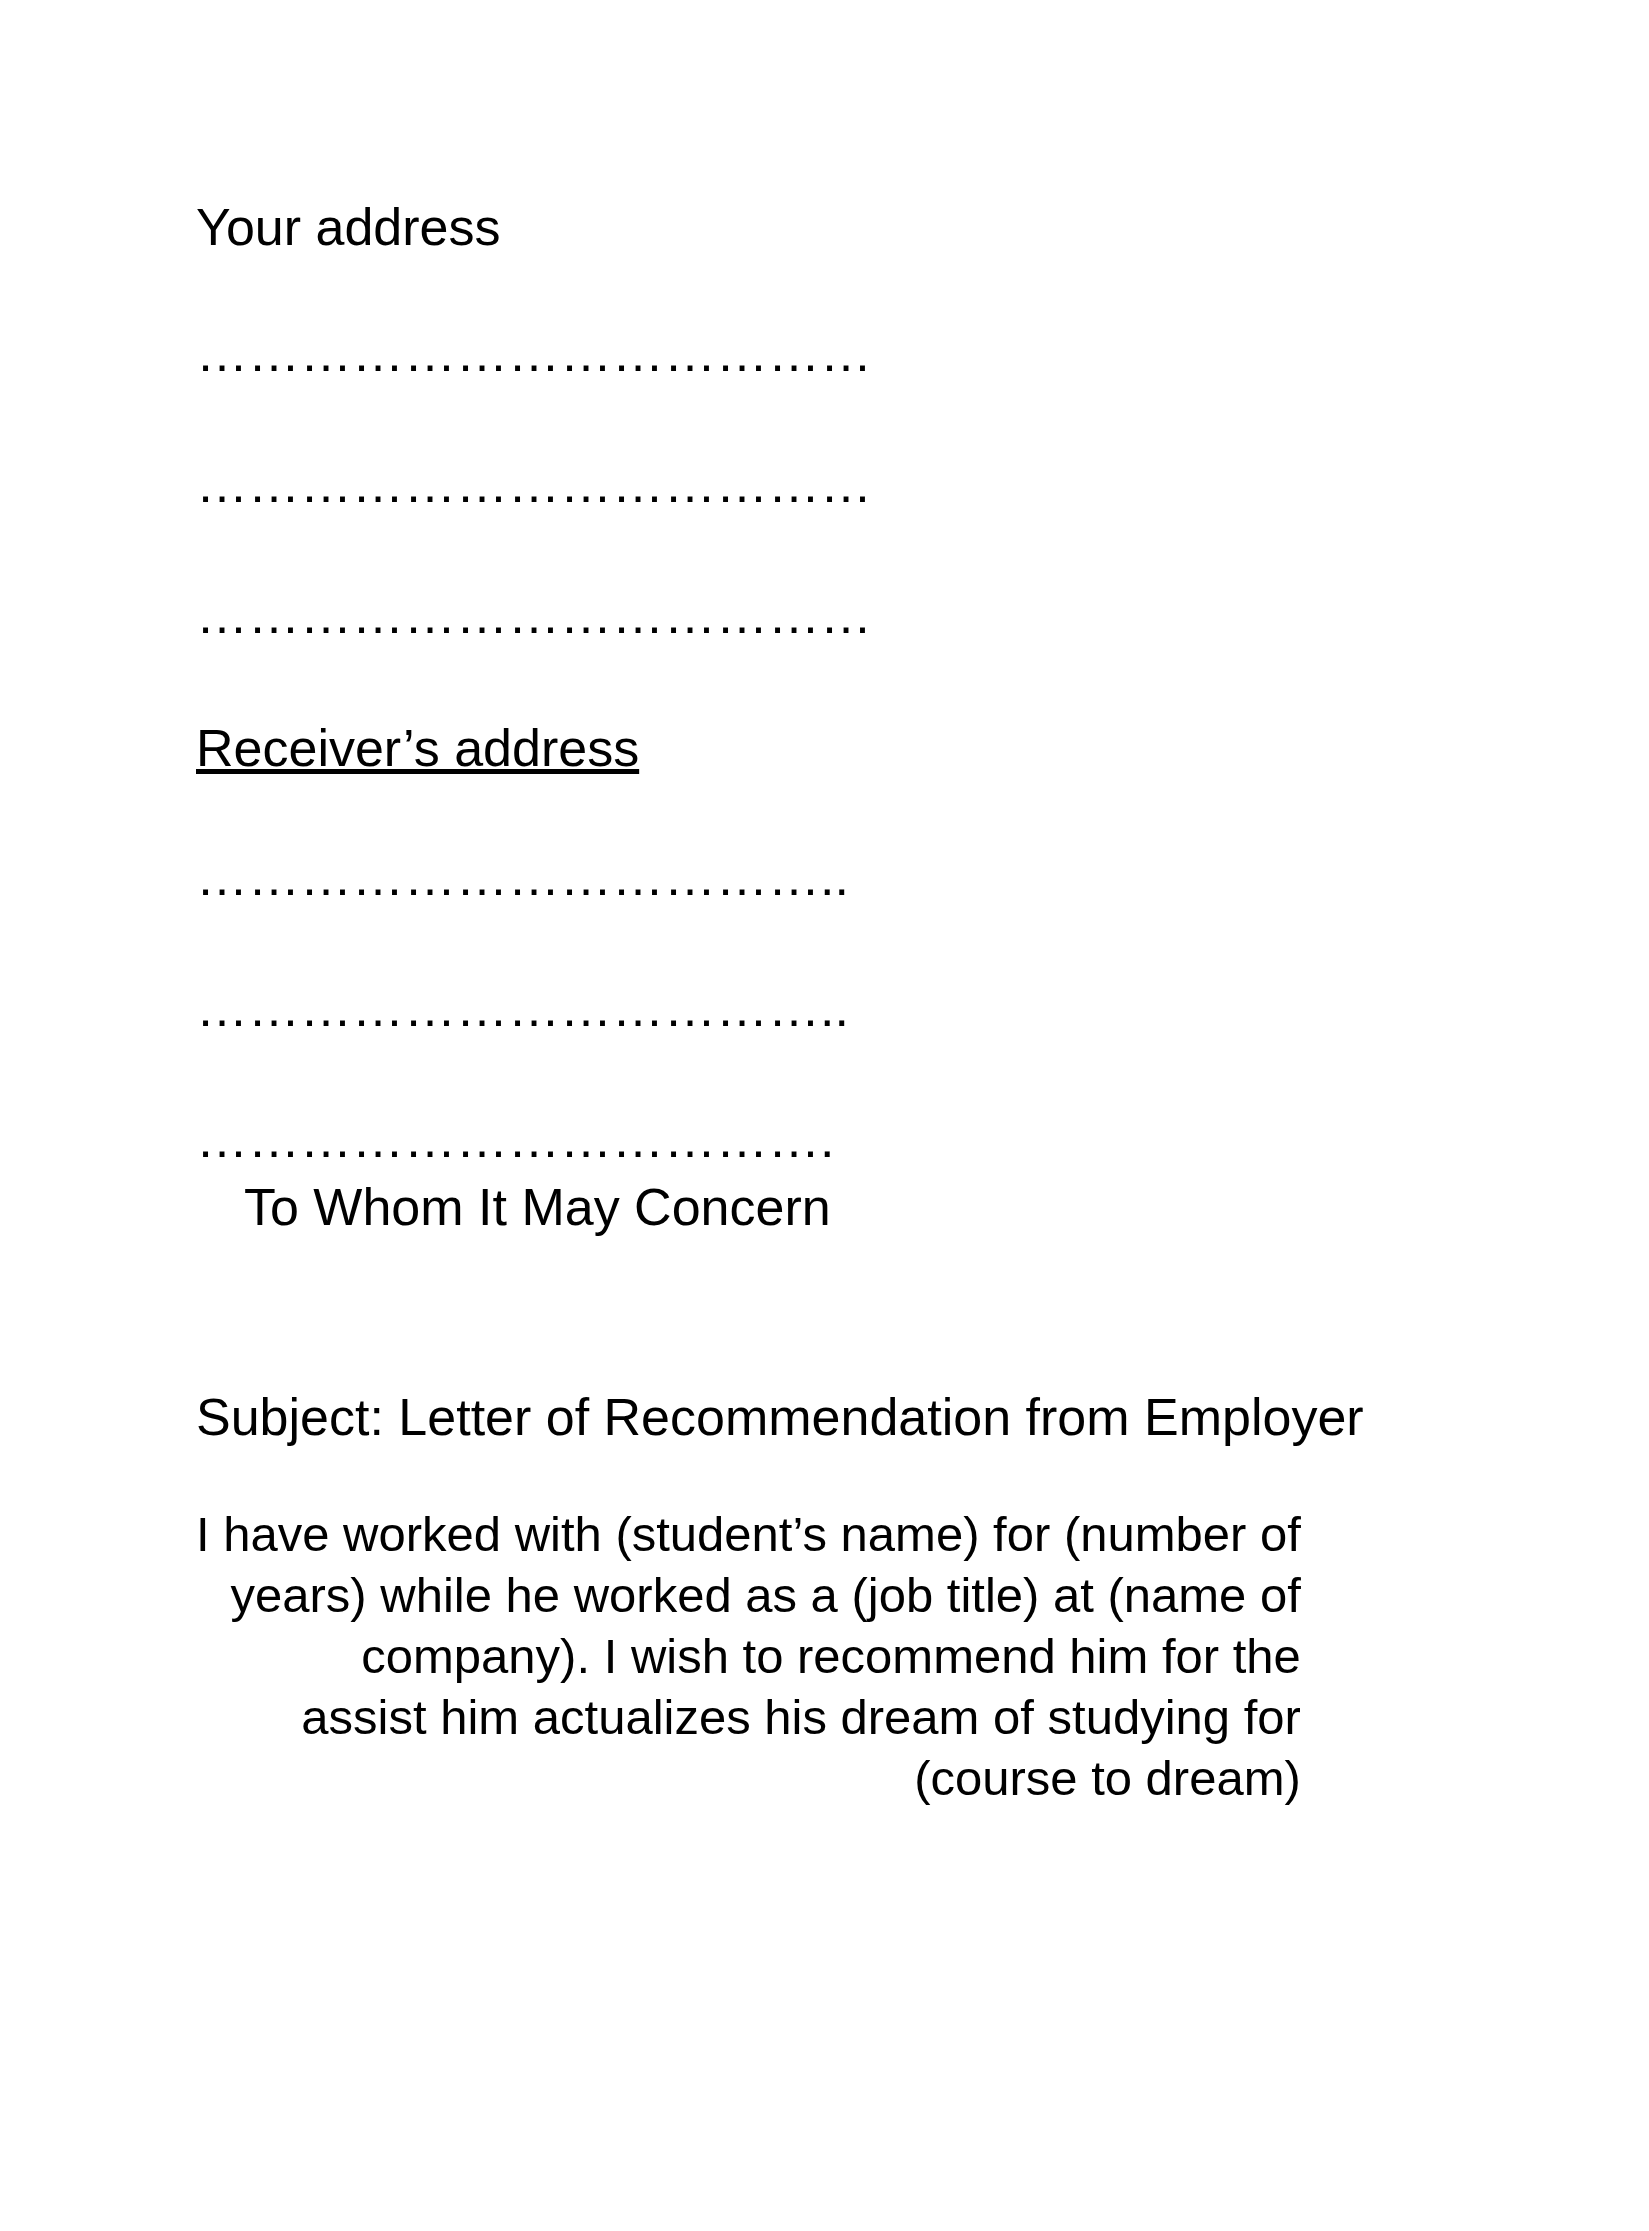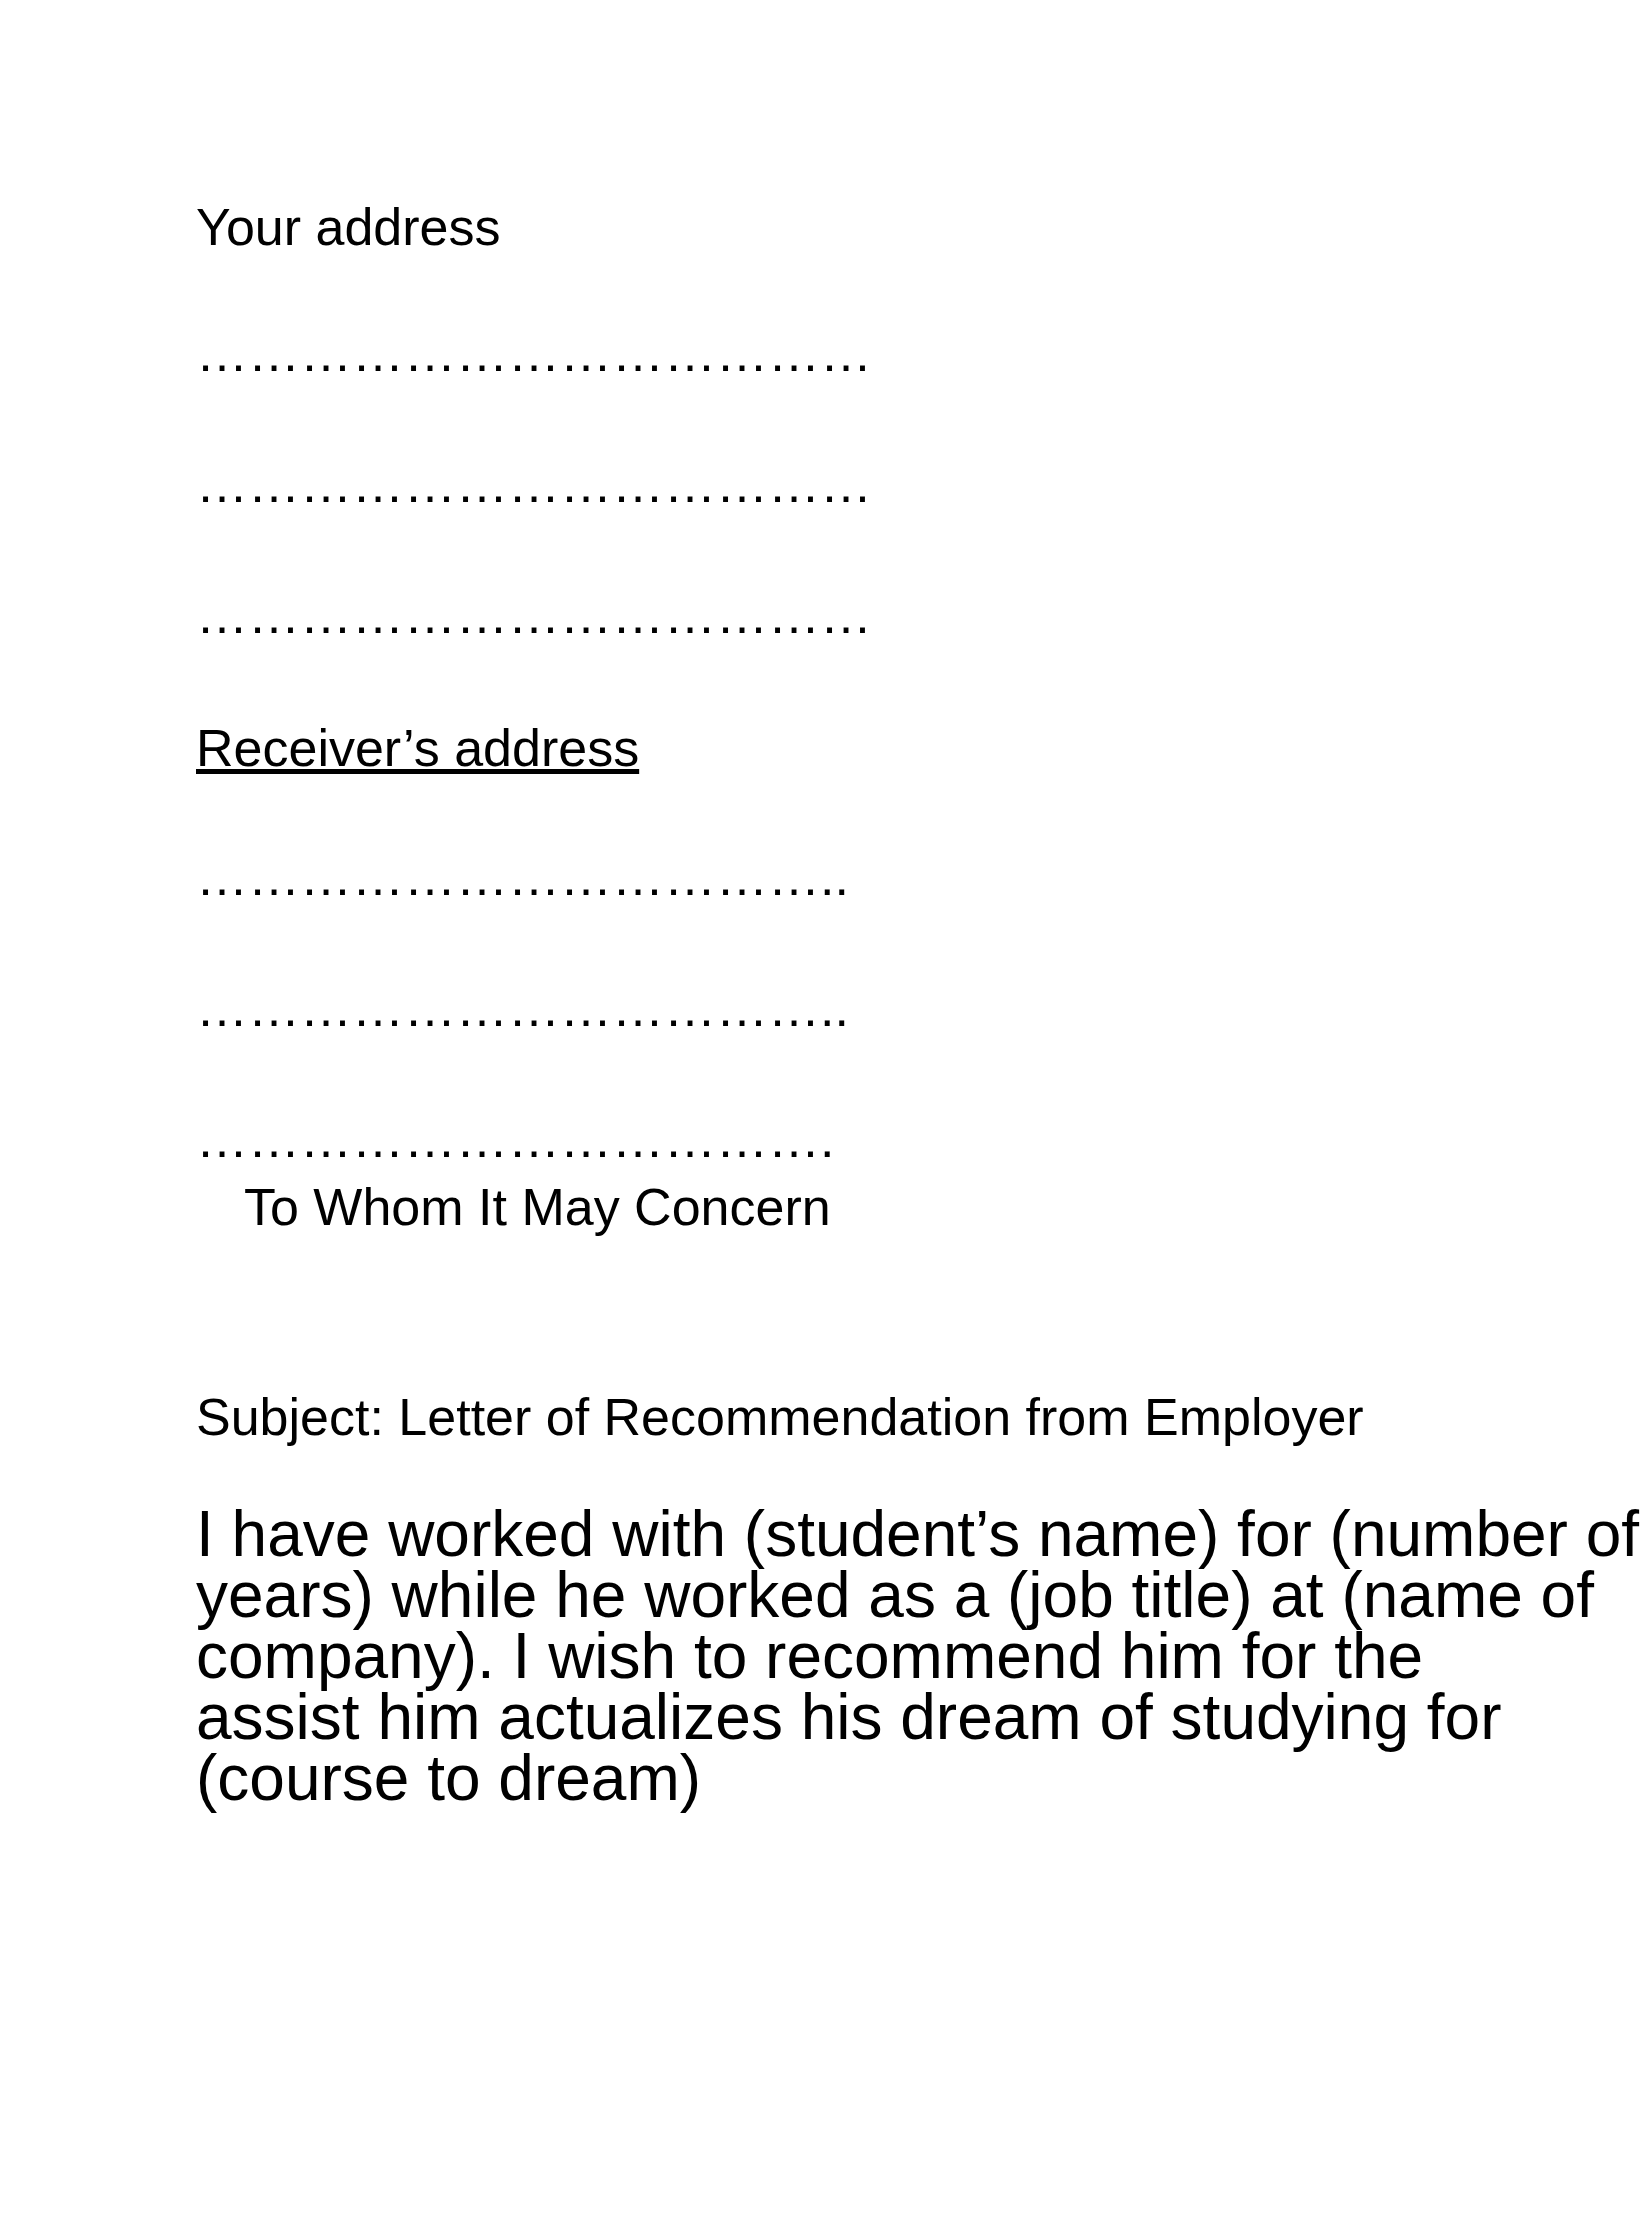--- a/index.html
+++ b/index.html
@@ -31,23 +31,24 @@
     white-space: pre;
     margin: 0;
   }
   .dots {
     letter-spacing: 0;
   }
   .para {
     position: absolute;
     left: 196px;
     top: 1504px;
-    font-size: 64px;
+    font-size: 49px;
     line-height: 61px;
     margin: 0;
+    text-align: right;
   }
   .para-line {
     display: block;
     white-space: pre;
   }
 </style>
 </head>
 <body>
 
 <div class="page">

